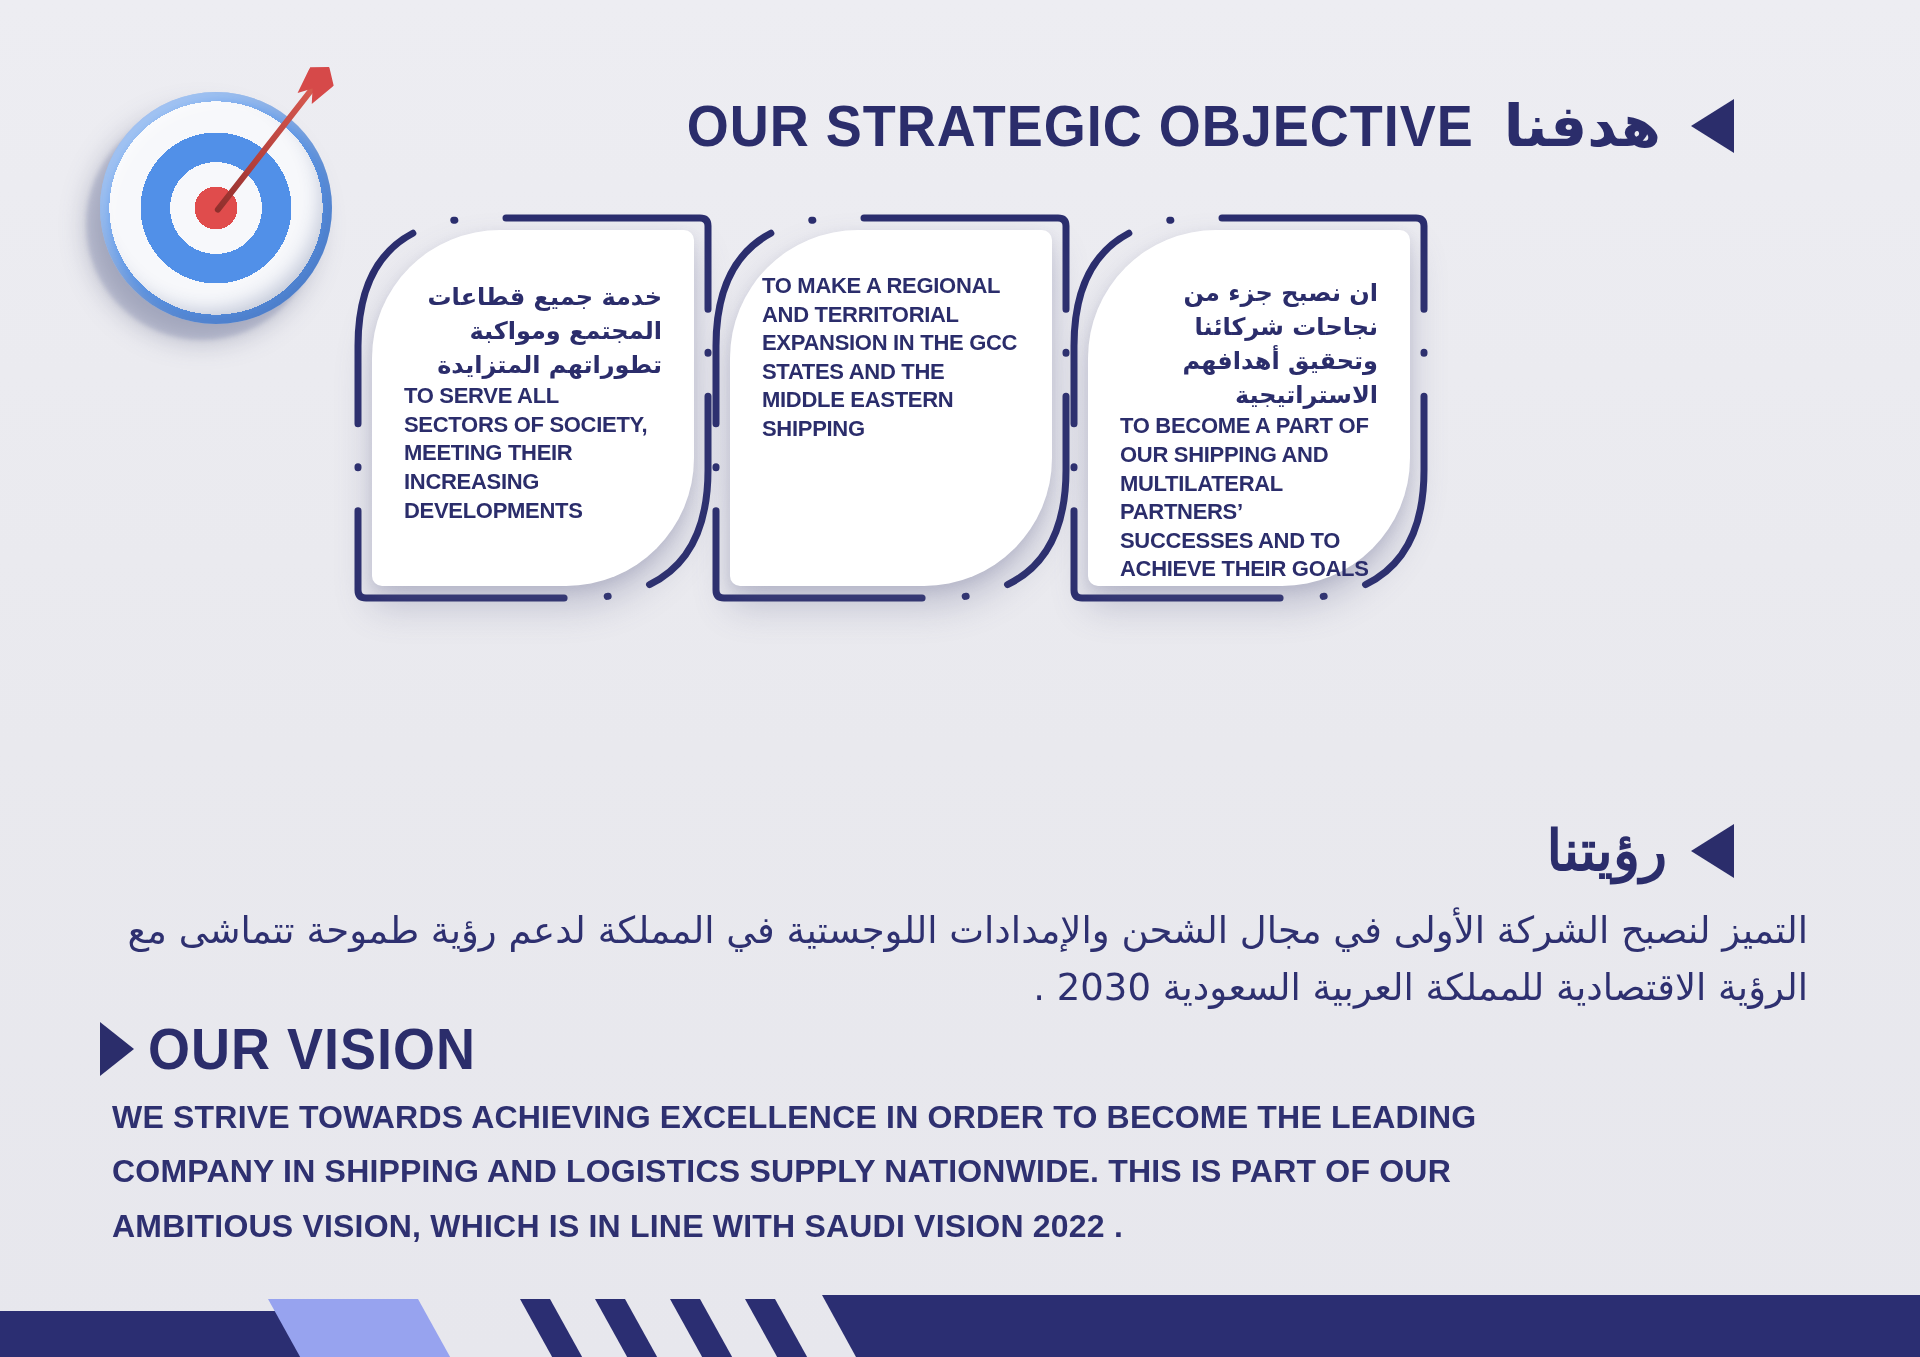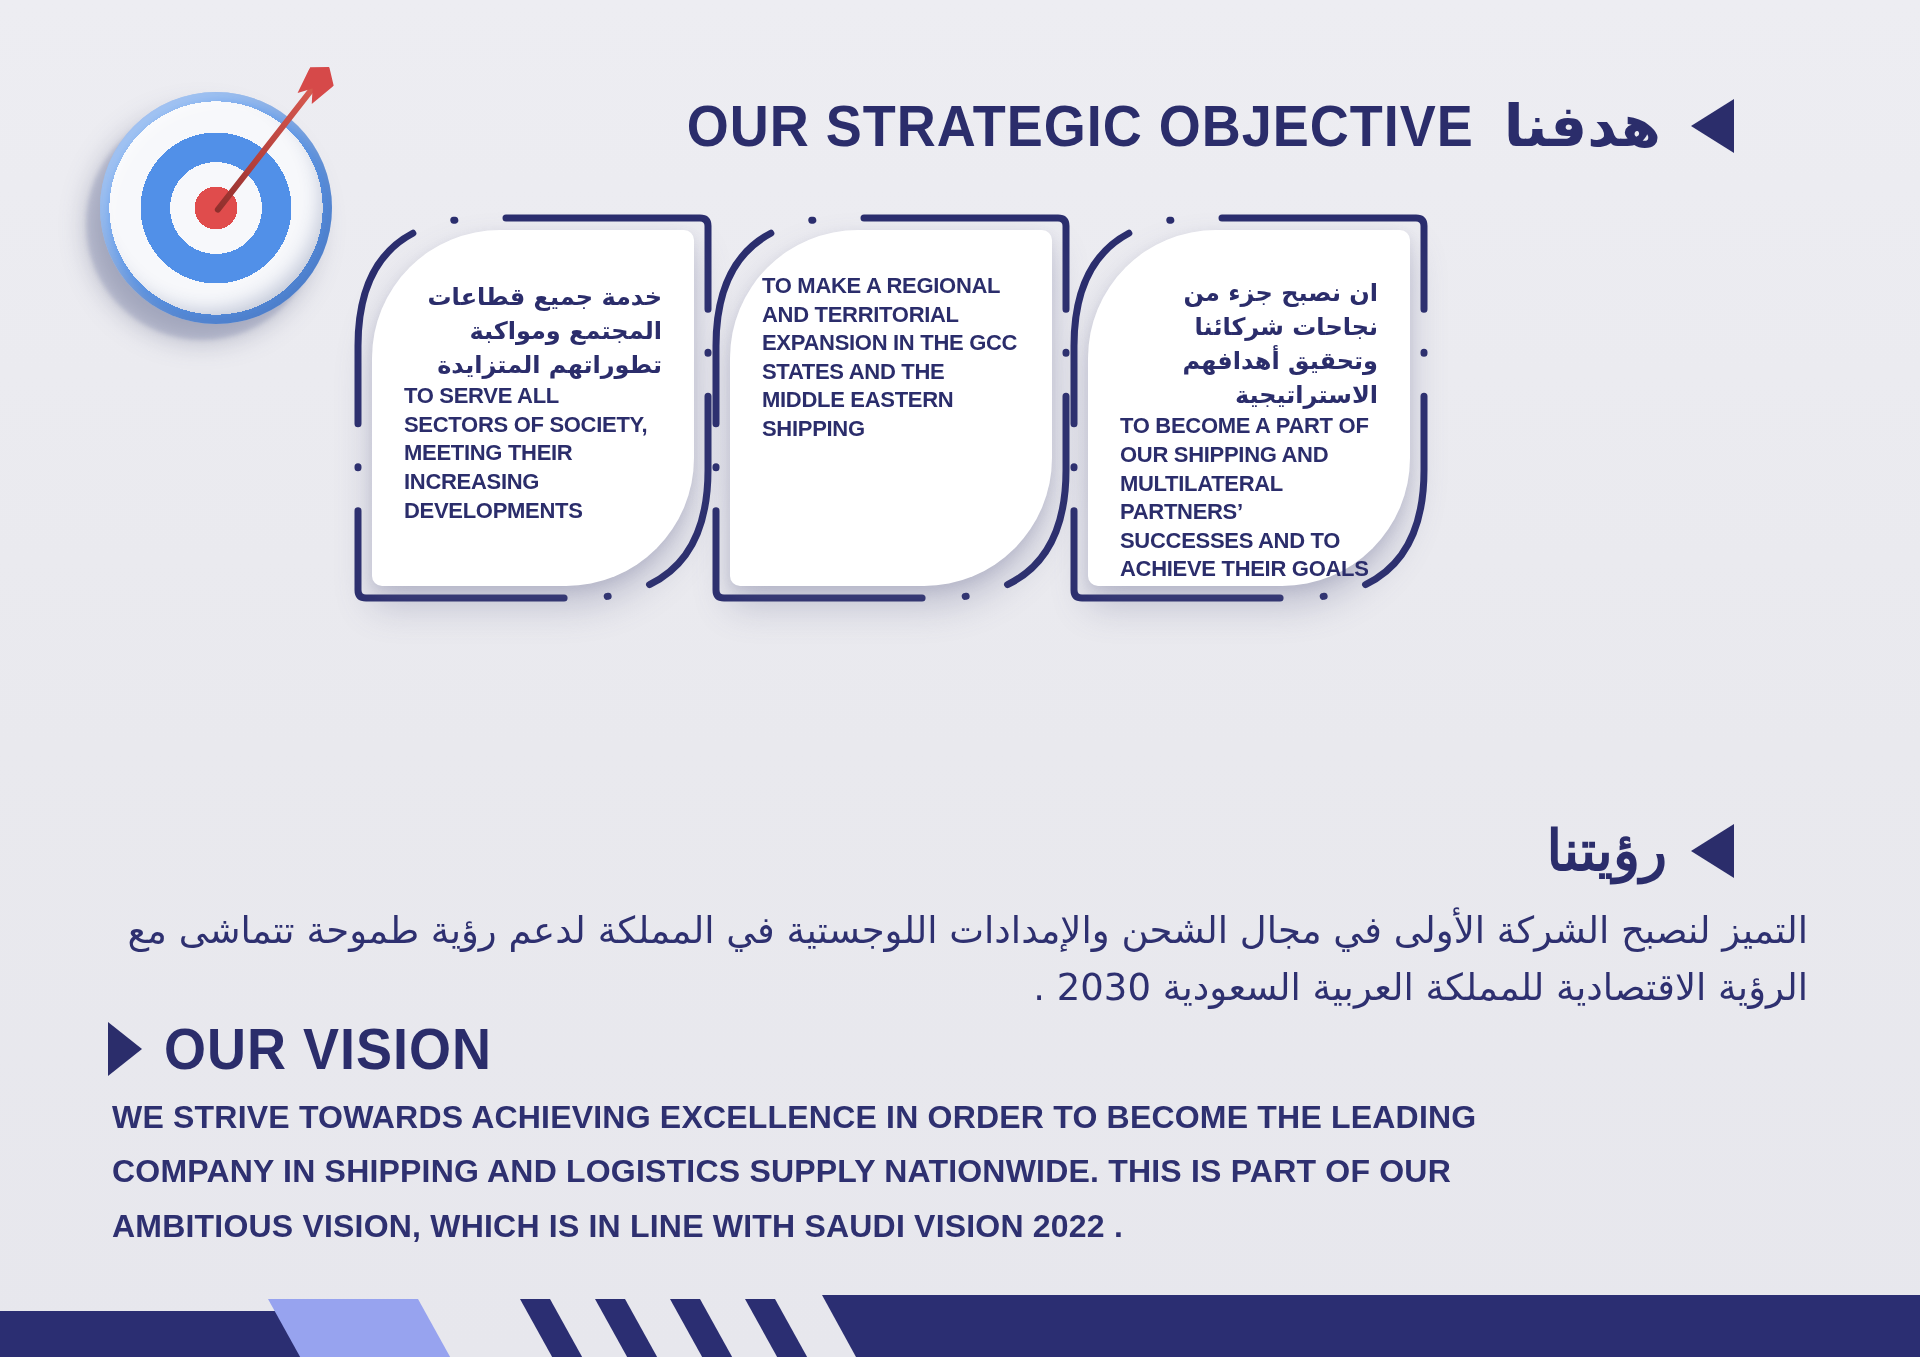--- a/index.html
+++ b/index.html
@@ -44,21 +44,21 @@
     font-size:24px;line-height:1.42;font-weight:bold;color:#2b2d6b;}
   .card-en{margin-top:0;font-size:22px;line-height:1.3;font-weight:bold;color:#2b2d6b;letter-spacing:-0.3px;}
 
   
   .vision-ar-header{position:absolute;top:818px;right:186px;display:flex;align-items:center;gap:24px;}
   .vision-title-ar{font-size:56px;font-weight:bold;color:#2b2d6b;font-family:Liberation Serif, serif;white-space:nowrap;}
   .vision-body-ar{position:absolute;top:902px;right:112px;width:1700px;direction:rtl;text-align:right;
     font-family:"DejaVu Sans",sans-serif;font-size:37px;line-height:1.55;color:#2e3070;}
 
   
-  .vision-en-header{position:absolute;top:1018px;left:108px;display:flex;align-items:center;gap:22px;justify-content:flex-end;}
+  .vision-en-header{position:absolute;top:1018px;left:100px;display:flex;align-items:center;gap:14px;justify-content:flex-end;}
   .vision-title-en{font-size:54px;font-weight:bold;color:#2b2d6b;letter-spacing:1px;transform:scaleY(1.05);}
   .vision-body-en{position:absolute;top:1090px;left:112px;width:1370px;
     font-size:32px;font-weight:bold;color:#2e3070;line-height:1.7;letter-spacing:0.2px;}
 
   
   .footer-bar-left{position:absolute;left:0;bottom:0;width:392px;height:46px;background:#2b2e72;
     clip-path:polygon(0 0, calc(100% - 28px) 0, 100% 100%, 0 100%);z-index:1;}
   .footer-peri{position:absolute;left:268px;bottom:0;width:150px;height:58px;background:#97a3ef;
     transform-origin:0 0;transform:skewX(29deg);z-index:2;}
   .footer-stripe{position:absolute;bottom:0;width:30px;height:58px;background:#2b2e72;

